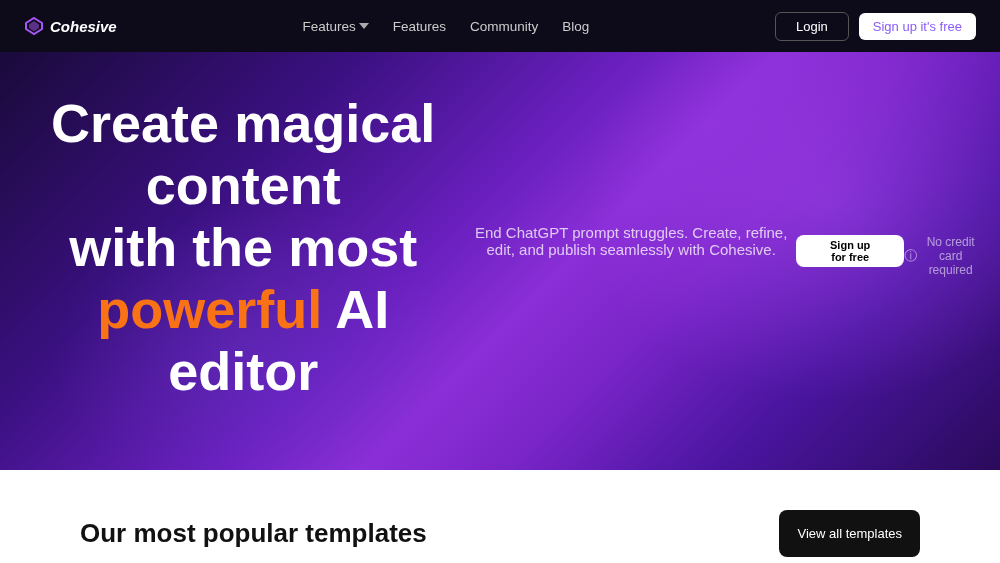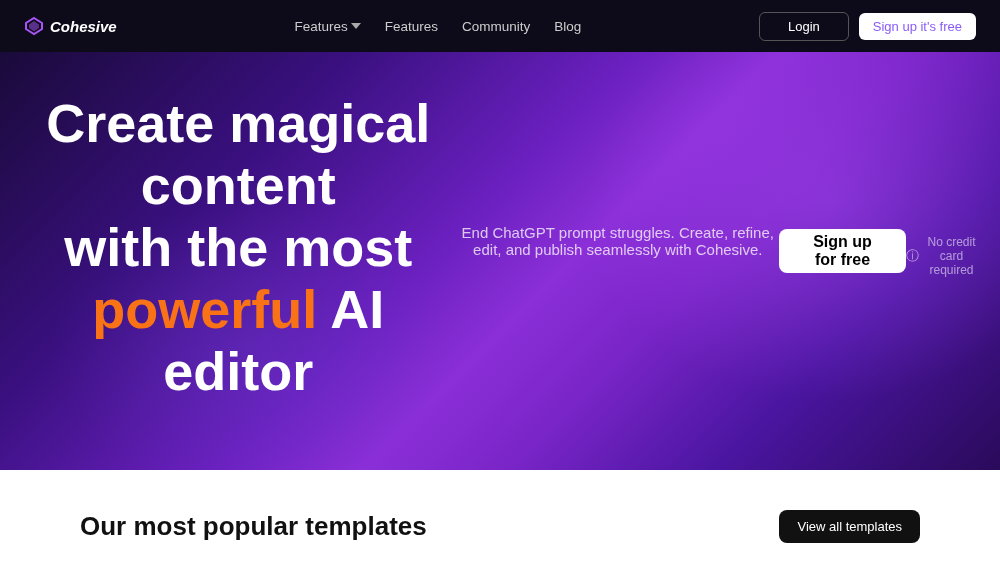--- a/index.html
+++ b/index.html
@@ -17,21 +17,21 @@
     .nav-links { display: flex; align-items: center; gap: 4px; }
     .nav-link {
       color: #ccc; font-size: 13.5px; padding: 6px 10px;
       cursor: pointer; display: flex; align-items: center; gap: 3px;
       background: none; border: none; font-family: inherit;
     }
     .nav-link svg { width: 10px; height: 10px; fill: #aaa; }
     .nav-actions { display: flex; align-items: center; gap: 10px; }
     .btn-login {
       background: transparent; border: 1px solid #555; color: #fff;
-      padding: 6px 28px; border-radius: 6px; font-size: 13px; cursor: pointer;
+      padding: 6px 20px; border-radius: 6px; font-size: 13px; cursor: pointer;
       font-family: inherit;
     }
     .btn-signup {
       background: #fff; color: #8b5cf6; border: none;
       padding: 6px 14px; border-radius: 6px; font-size: 13px; cursor: pointer;
       font-family: inherit; font-weight: 500; white-space: nowrap;
     }
 
     
     .hero {
@@ -60,21 +60,21 @@
       line-height: 1.15; margin-bottom: 18px;
       position: relative; z-index: 1; max-width: 800px;
     }
     .hero-title .highlight { color: #f97316; }
     .hero-subtitle {
       color: rgba(255,255,255,0.75); font-size: 15px;
       margin-bottom: 30px; position: relative; z-index: 1;
     }
     .btn-hero-signup {
       background: #fff; color: #000; border: none;
-      padding: 4px 32px; border-radius: 8px; font-size: 16px;
+      padding: 4px 32px; border-radius: 8px; font-size: 11px;
       font-weight: 600; cursor: pointer; font-family: inherit;
       position: relative; z-index: 1; margin-bottom: 10px;
     }
     .hero-note {
       color: rgba(255,255,255,0.55); font-size: 12px;
       display: flex; align-items: center; gap: 4px;
       position: relative; z-index: 1;
     }
     .hero-note-icon { font-size: 13px; }
 
@@ -84,21 +84,21 @@
     }
     .templates-header {
       display: flex; justify-content: space-between; align-items: center;
       margin-bottom: 24px;
     }
     .templates-title {
       font-size: 26px; font-weight: 800; color: #111;
     }
     .btn-view-all {
       background: #111; color: #fff; border: none;
-      padding: 9px 18px; border-radius: 8px; font-size: 13px;
+      padding: 16px 18px; border-radius: 8px; font-size: 13px;
       font-weight: 500; cursor: pointer; font-family: inherit;
     }
   </style>
 </head>
 <body>
 
 <nav>
   <div class="nav-logo">
     <svg class="nav-logo-icon" viewBox="0 0 20 20">
       <polygon points="10,2 18,7 18,13 10,18 2,13 2,7" fill="none" stroke="#a855f7" stroke-width="2"></polygon>

